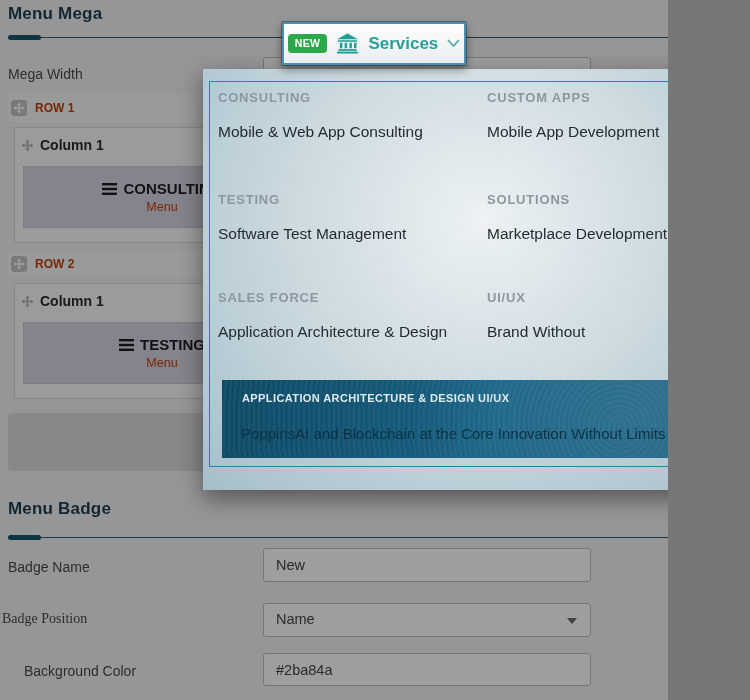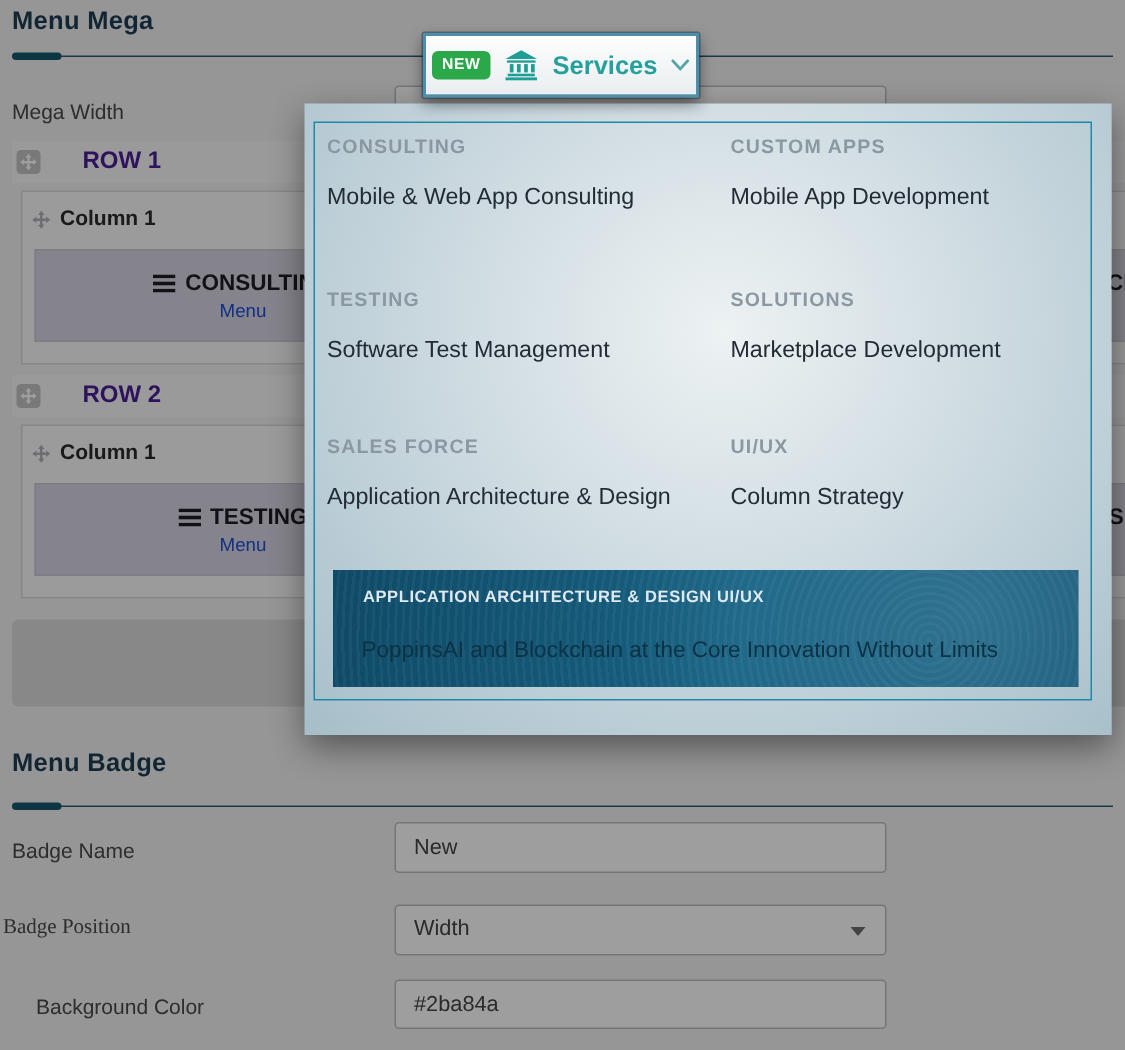--- a/index.html
+++ b/index.html
@@ -1,21 +1,21 @@
 <!DOCTYPE html>
 <html><head>
 <meta charset="utf-8">
 <style>
   html,body{margin:0;padding:0;}
   body{
     font-family:"Liberation Sans","DejaVu Sans",sans-serif;
     background:#777;
   }
   .stage{
-    position:relative;width:750px;height:700px;overflow:hidden;
+    position:relative;width:668px;height:700px;overflow:hidden;
     background:#f2f2f4;color:#333;
   }
   .abs{position:absolute;}
 
   
   .section-title{font-size:17px;font-weight:bold;color:#1d3d52;letter-spacing:.2px;}
   .rule{height:1px;background:#2e5a70;}
   .rule-thick{position:absolute;left:0;top:-2px;width:33px;height:5px;border-radius:3px;background:#14586e;}
   .field-label{font-size:14px;color:#4a4a4a;}
   .tb{
@@ -25,34 +25,34 @@
   }
   .select{
     box-sizing:border-box;background:#fff;border:1px solid #b9bfc4;border-radius:3px;
     font-size:14.5px;color:#454545;padding:7px 12px;width:328px;height:34px;position:relative;
   }
   .caret{
     position:absolute;right:13px;top:14px;width:0;height:0;
     border-left:5px solid transparent;border-right:5px solid transparent;border-top:6px solid #6d6d6d;
   }
   .row-bar{background:#f8f8f9;height:28px;display:flex;align-items:center;gap:8px;padding-left:3px;box-sizing:border-box;}
-  .row-label{font-size:16px;font-weight:bold;color:#4c1d95;margin-left:20px;}
+  .row-label{font-size:12px;font-weight:bold;color:#c2410c;}
   .move-badge{
     width:16px;height:16px;border-radius:3px;background:#c4c4c4;
     display:flex;align-items:center;justify-content:center;flex:0 0 auto;
   }
   .col-box{box-sizing:border-box;background:#fafafa;border:1px solid #d9d9de;}
-  .col-head{display:flex;align-items:flex-end;gap:6px;padding:9px 0 0 6px;}
+  .col-head{display:flex;align-items:center;gap:6px;padding:9px 0 0 6px;}
   .col-label{font-size:14px;font-weight:600;color:#2b2b2b;}
   .menu-block{
     box-sizing:border-box;background:#d7d6e3;border:1px solid #c9c8d6;
     display:flex;flex-direction:column;align-items:center;justify-content:center;gap:3px;
   }
   .menu-block-title{display:flex;align-items:center;gap:6px;font-size:15px;font-weight:bold;color:#1c1c24;}
-  .menu-block-sub{font-size:12.5px;color:#1d4ed8;}
+  .menu-block-sub{font-size:12.5px;color:#c2410c;}
   .bottom-bar{background:#dcdcdc;border-radius:4px;}
 
   
   .dim{position:absolute;inset:0;background:rgba(0,0,0,0.38);z-index:10;}
 
   
   .nav-btn{
     left:282px;top:22px;width:184px;height:43px;z-index:30;box-sizing:border-box;
     background:linear-gradient(180deg,#fdfdfd,#e9eef0);
     border:2px solid #4a8fae;border-radius:1px;
@@ -204,21 +204,21 @@
   <div class="abs section-title" style="left:8px;top:499px;">Menu Badge</div>
   <div class="abs rule" style="left:8px;top:537px;width:734px;">
     <div class="rule-thick"></div>
   </div>
 
   <div class="abs field-label" style="left:8px;top:559px;">Badge Name</div>
   <input class="abs tb" style="left: 263px; top: 548px;" value="New">
 
   <div class="abs field-label" style="left:2px;top:611px;font-family:Liberation Serif, serif;">Badge Position</div>
   <div class="abs select" style="left:263px;top:603px;">
-    <span>Width</span>
+    <span>Name</span>
     <span class="caret"></span>
   </div>
 
   <div class="abs field-label" style="left:24px;top:663px;">Background Color</div>
   <input class="abs tb" style="left: 263px; top: 653px; height: 33px;" value="#2ba84a">
 
   <div class="dim"></div>
 
   <div class="abs nav-btn">
     <span class="new-badge">NEW</span>
@@ -256,21 +256,21 @@
     <div class="mm-group g4">
       <div class="mm-head">SOLUTIONS</div>
       <div class="mm-link">Marketplace Development</div>
     </div>
     <div class="mm-group g5">
       <div class="mm-head">SALES FORCE</div>
       <div class="mm-link">Application Architecture &amp; Design</div>
     </div>
     <div class="mm-group g6">
       <div class="mm-head">UI/UX</div>
-      <div class="mm-link">Column Strategy</div>
+      <div class="mm-link">Brand Without</div>
     </div>
 
     <div class="banner">
       <div class="banner-title">APPLICATION ARCHITECTURE &amp; DESIGN UI/UX</div>
       <div class="banner-sub">PoppinsAI and Blockchain at the Core Innovation Without Limits</div>
     </div>
   </div>
 
 </div>
 

